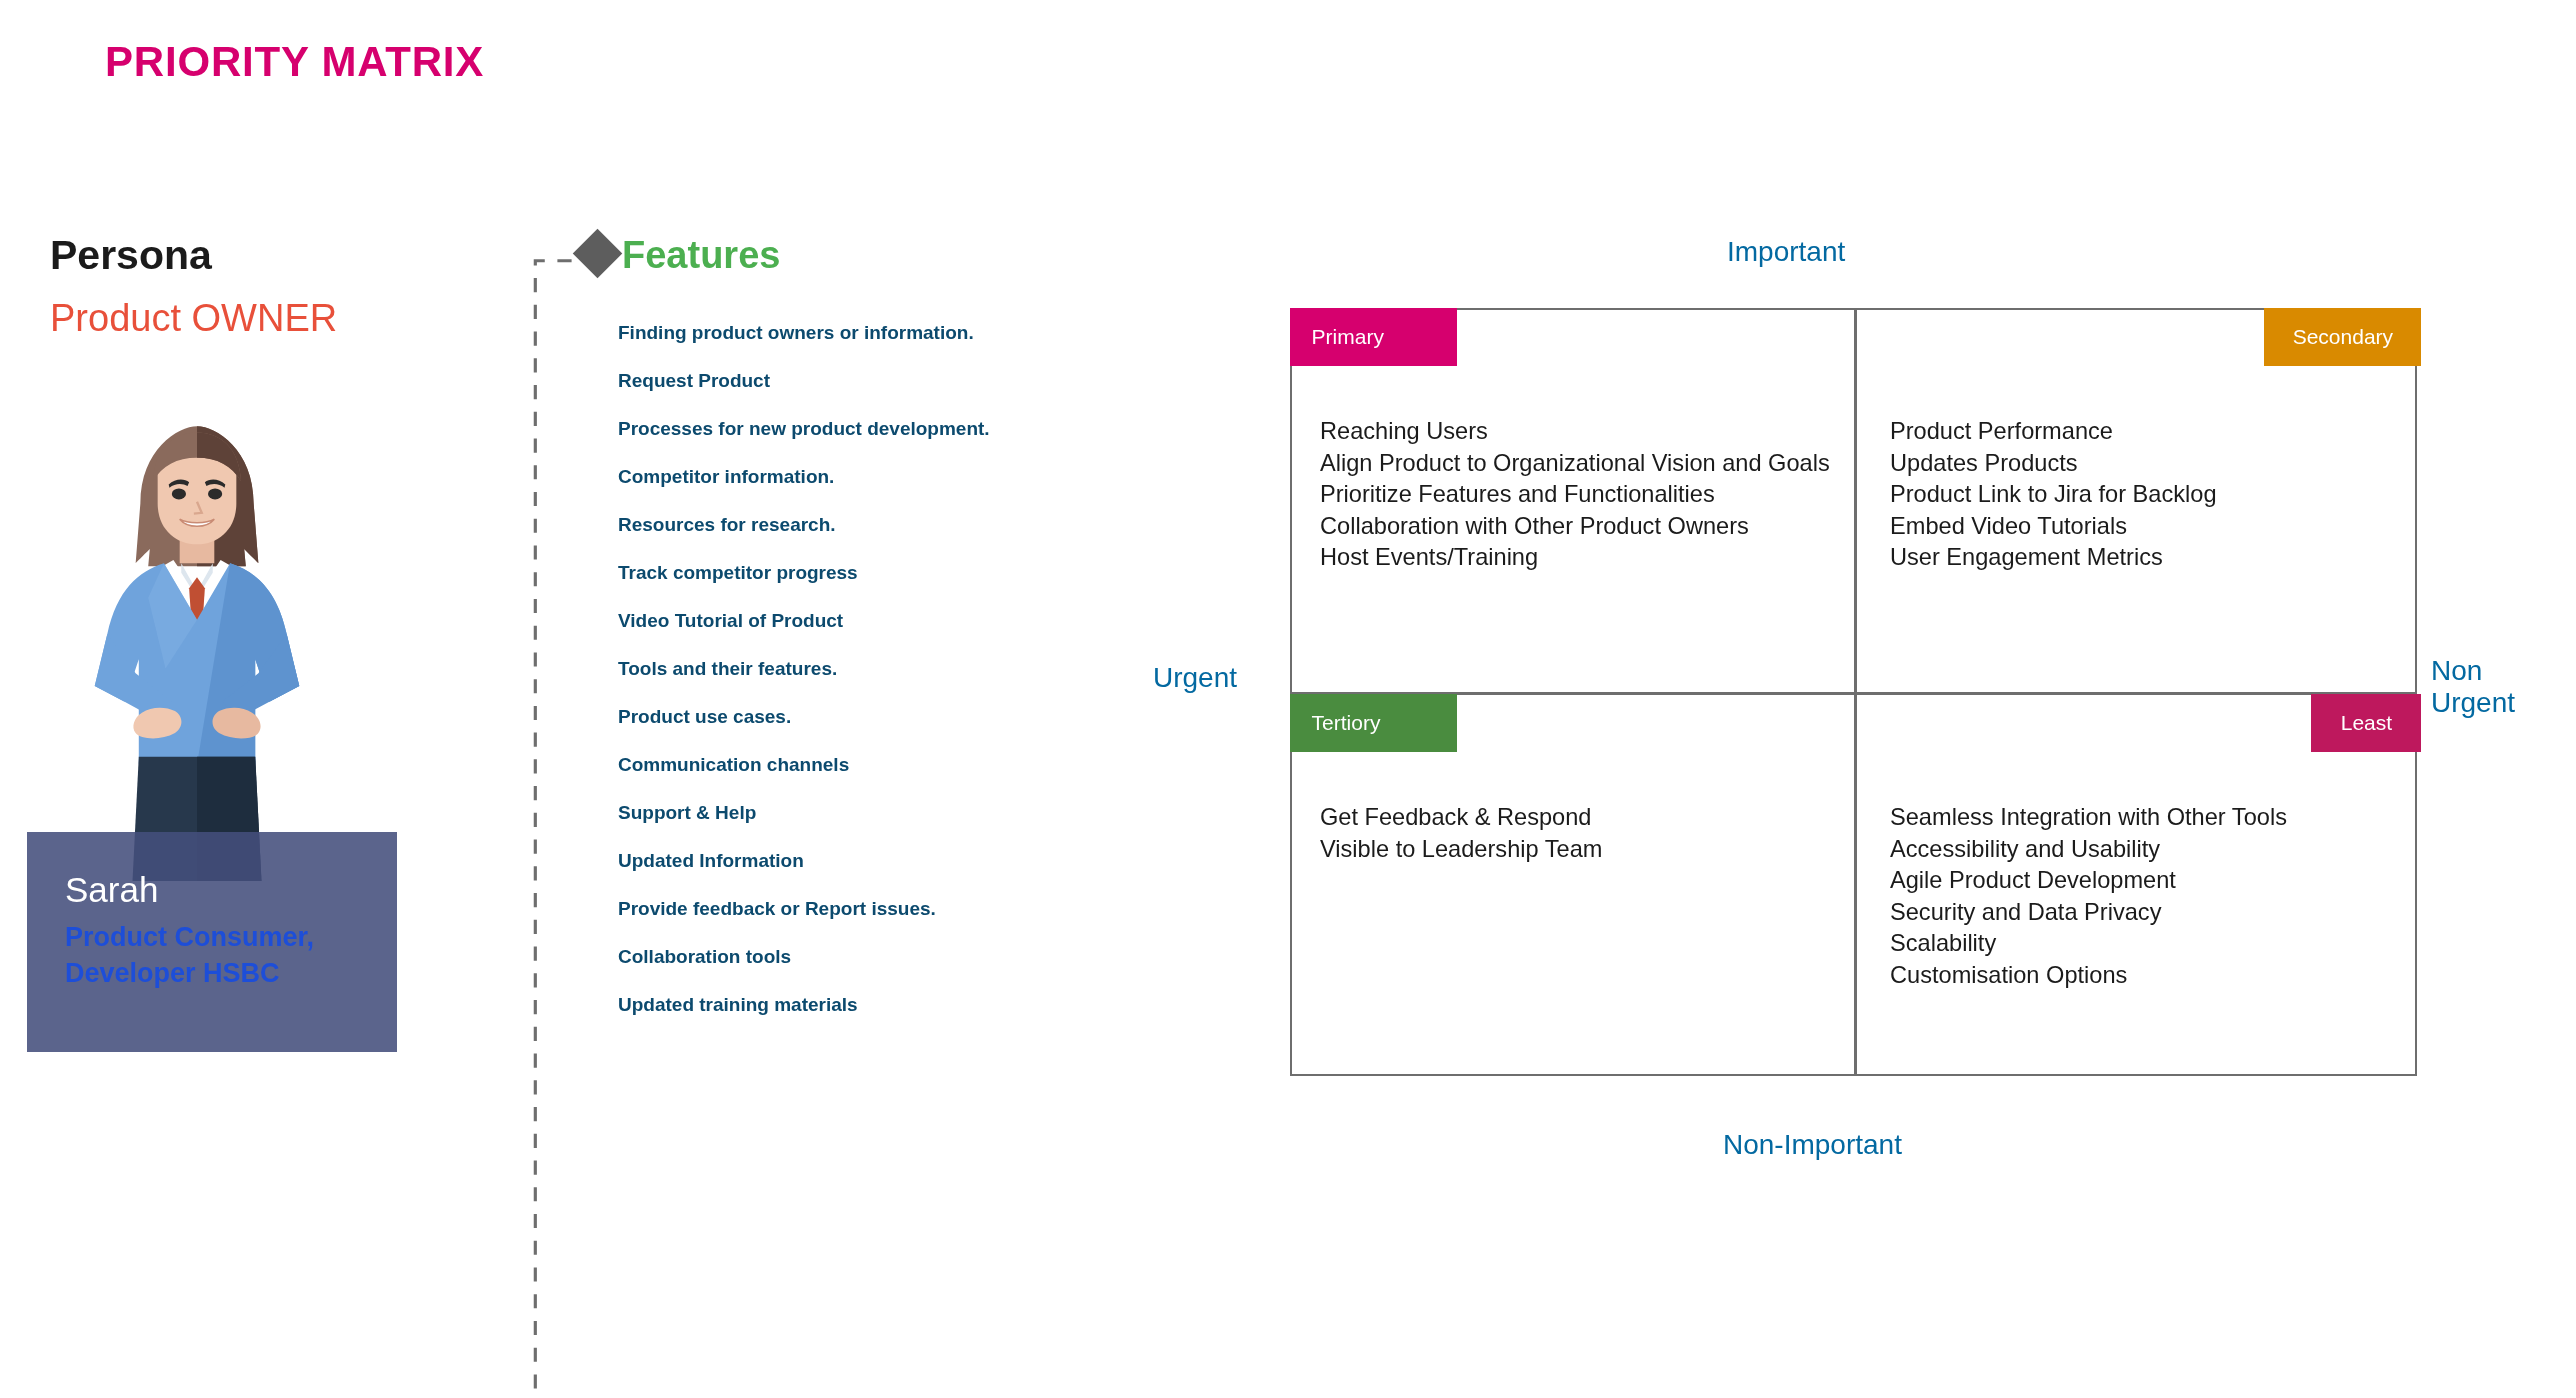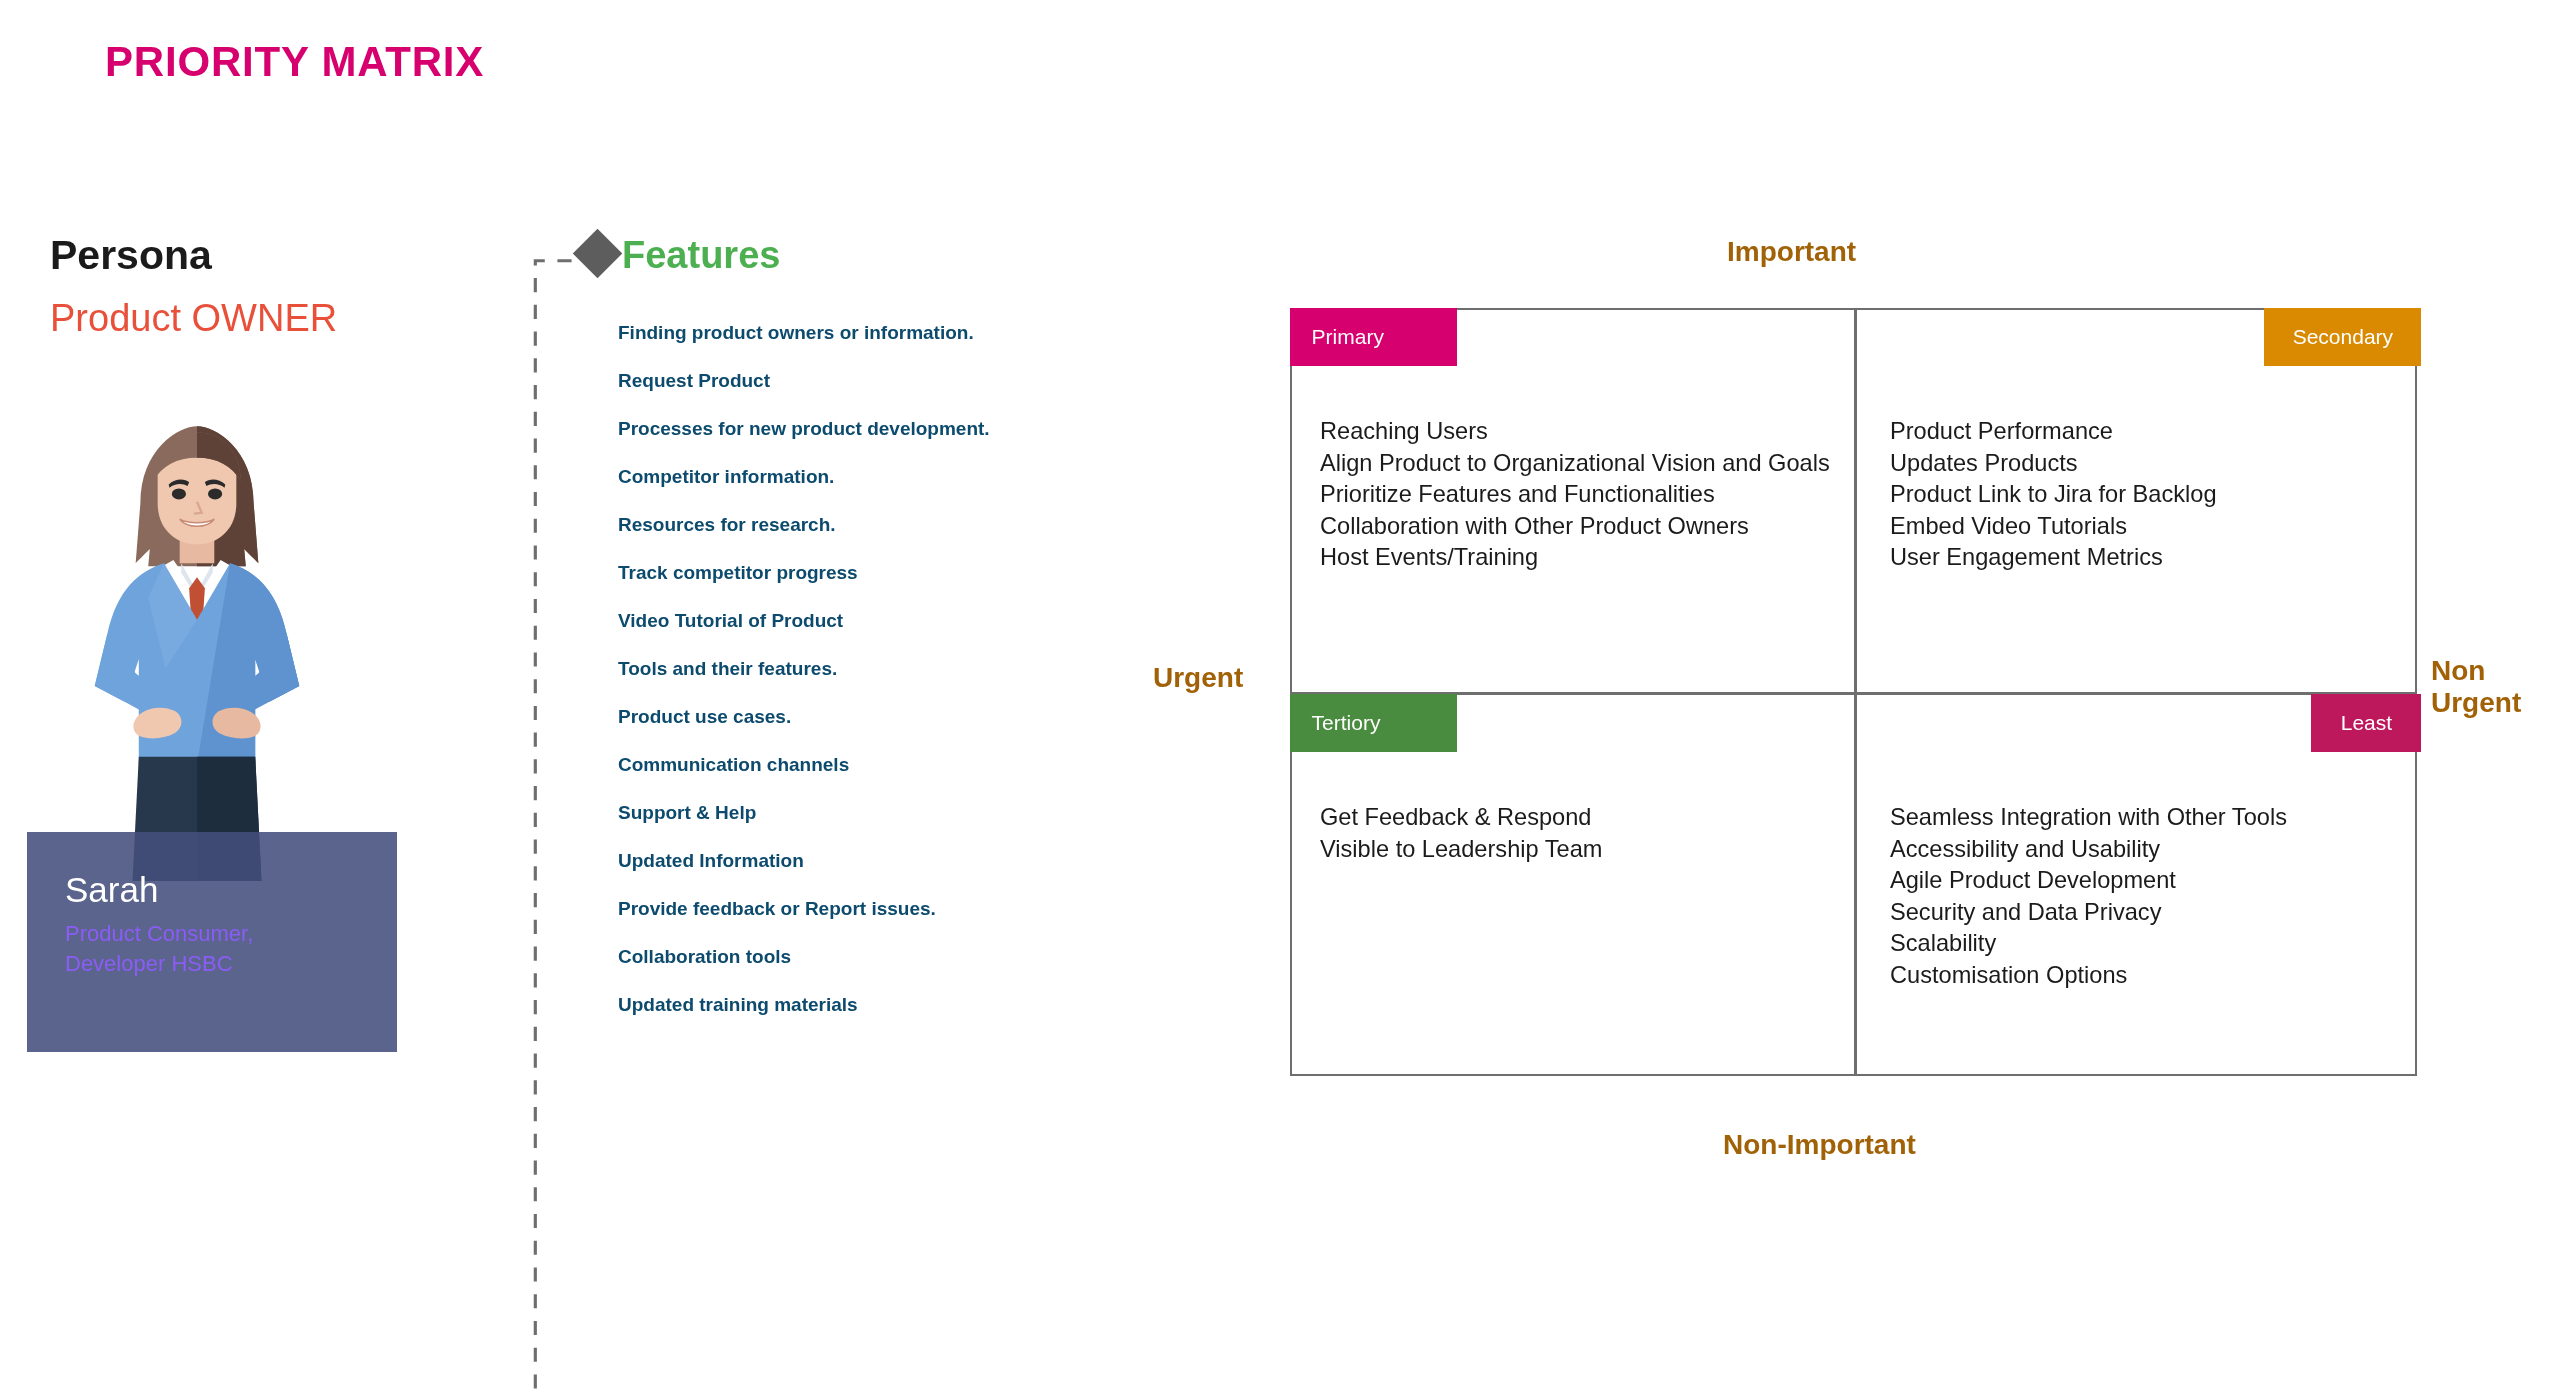--- a/index.html
+++ b/index.html
@@ -76,24 +76,24 @@
     top: 38px;
     font-size: 35px;
     font-weight: 400;
     color: #ffffff;
     white-space: nowrap;
   }
   #persona-card-desc {
     position: absolute;
     left: 38px;
     top: 87px;
-    font-size: 22px;
-    font-weight: 400;
+    font-size: 27px;
+    font-weight: 700;
     line-height: 1.35;
-    color: #8b5cf6;
+    color: #1d4ed8;
     white-space: pre-line;
   }
 
   
   #features-connector {
     position: absolute;
     left: 529px;
     top: 256px;
     width: 71px;
     height: 1142px;
@@ -212,22 +212,22 @@
     color: #1b1b1b;
     line-height: 1;
     height: 31.5px;
     white-space: nowrap;
   }
 
   
   .axis-label {
     position: absolute;
     font-size: 28px;
-    font-weight: bold;
-    color: #a16207;
+    font-weight: normal;
+    color: #0369a1;
     white-space: pre-line;
     line-height: 1.15;
   }
   #axis-important    { left: 1727px; top: 236px; }
   #axis-nonimportant { left: 1723px; top: 1129px; }
   #axis-urgent       { left: 1153px; top: 662px; }
   #axis-nonurgent    { left: 2431px; top: 655px; }
 </style>
 </head>
 <body>

